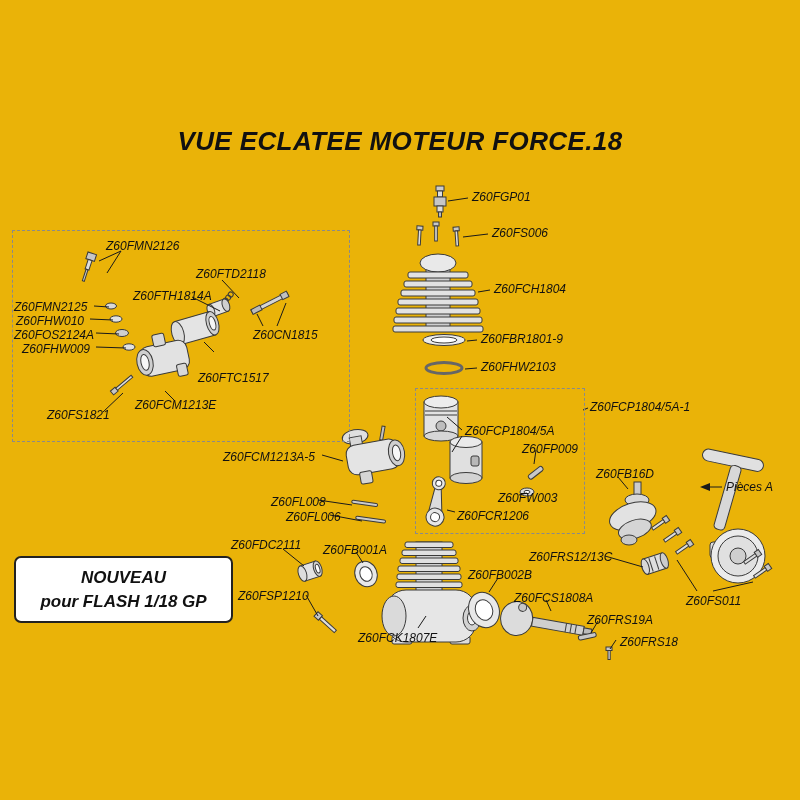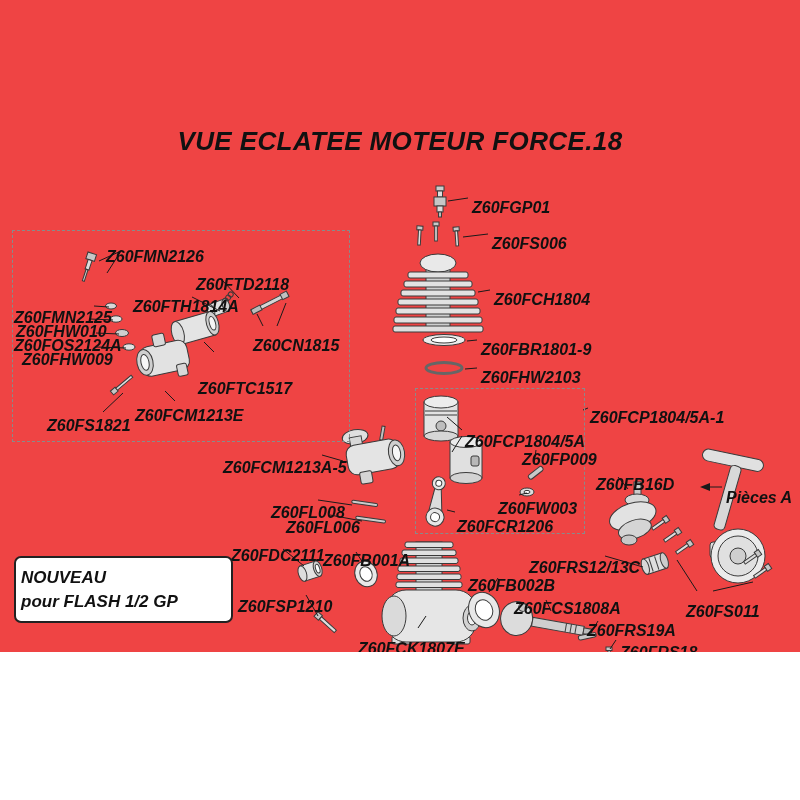--- a/index.html
+++ b/index.html
@@ -1,27 +1,27 @@
 <!DOCTYPE html>
 <html><head>
 <meta charset="utf-8">
 <style>
   html,body{margin:0;padding:0;background:#fff;}
-  .stage{position:relative;width:800px;height:652px;background:#ef4444;
+  .stage{position:relative;width:800px;height:800px;background:#eab308;
          font-family:"Liberation Sans",sans-serif;overflow:hidden;}
   .title{position:absolute;top:126px;left:0;width:100%;text-align:center;
          font-size:26px;font-weight:bold;font-style:italic;color:#111;
          letter-spacing:0.4px;}
-  .lbl{position:absolute;font-size:16px;font-weight:bold;font-style:italic;
-       color:#111;white-space:nowrap;line-height:13px;margin-top:10px;}
+  .lbl{position:absolute;font-size:12px;font-weight:normal;font-style:italic;
+       color:#111;white-space:nowrap;line-height:13px;}
   .dash{position:absolute;border:1.5px dashed #8a8a8a;}
   .box-carb{left:12px;top:230px;width:336px;height:210px;}
   .box-piston{left:415px;top:388px;width:168px;height:144px;}
   .note{position:absolute;left:14px;top:556px;width:205px;border:2px solid #222;
-        border-radius:7px;padding:8px 5px;font-weight:bold;
+        border-radius:7px;padding:8px 5px;text-align:center;font-weight:bold;
         font-style:italic;font-size:17px;line-height:23.5px;color:#111;background:#fff;}
   svg.diagram{position:absolute;left:0;top:0;}
 </style>
 </head>
 <body>
 
 <div class="stage">
 
   <svg class="diagram" width="800" height="800" viewBox="0 0 800 800">
 
@@ -371,16 +371,16 @@
   <div class="lbl" style="left:468px;top:569px">Z60FB002B</div>
   <div class="lbl" style="left:238px;top:590px">Z60FSP1210</div>
   <div class="lbl" style="left:514px;top:592px">Z60FCS1808A</div>
   <div class="lbl" style="left:686px;top:595px">Z60FS011</div>
   <div class="lbl" style="left:587px;top:614px">Z60FRS19A</div>
   <div class="lbl" style="left:620px;top:636px">Z60FRS18</div>
   <div class="lbl" style="left:358px;top:632px">Z60FCK1807E</div>
 
   <div class="note">
     <div>NOUVEAU</div>
-    <div>pour FLASH 1/2 GP</div>
+    <div>pour FLASH 1/18 GP</div>
   </div>
 
 </div>
 
 </body></html>

